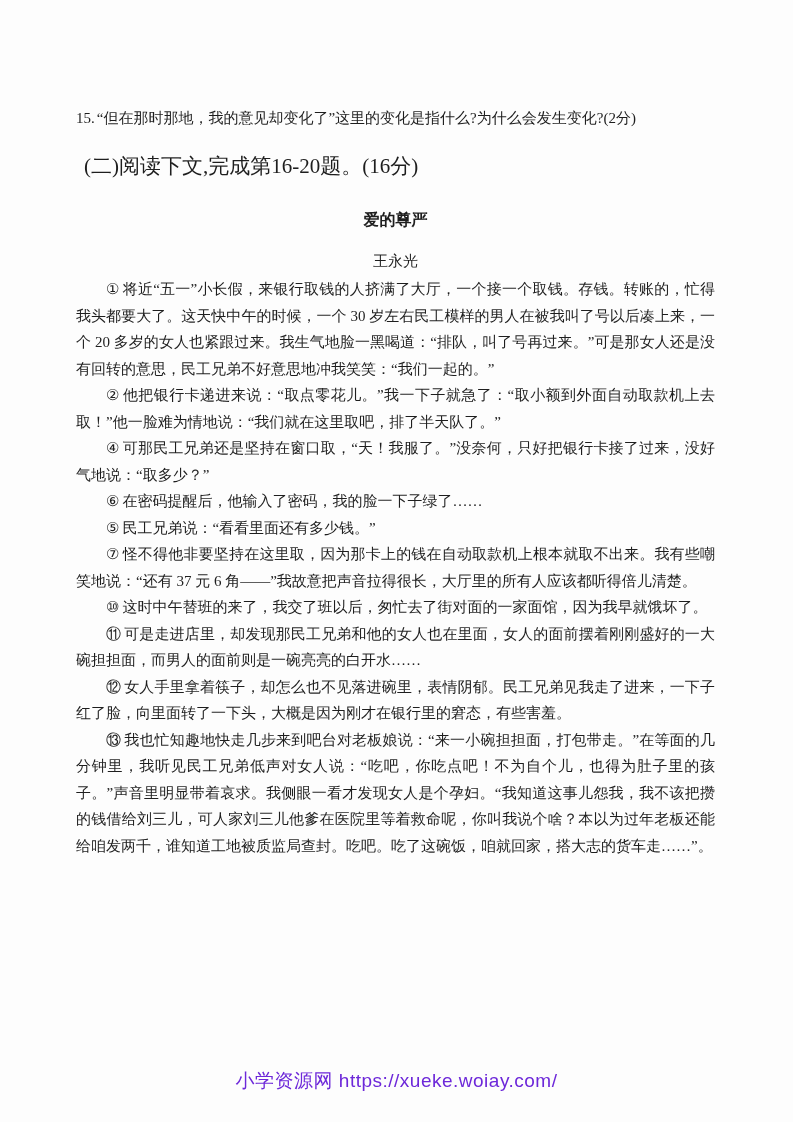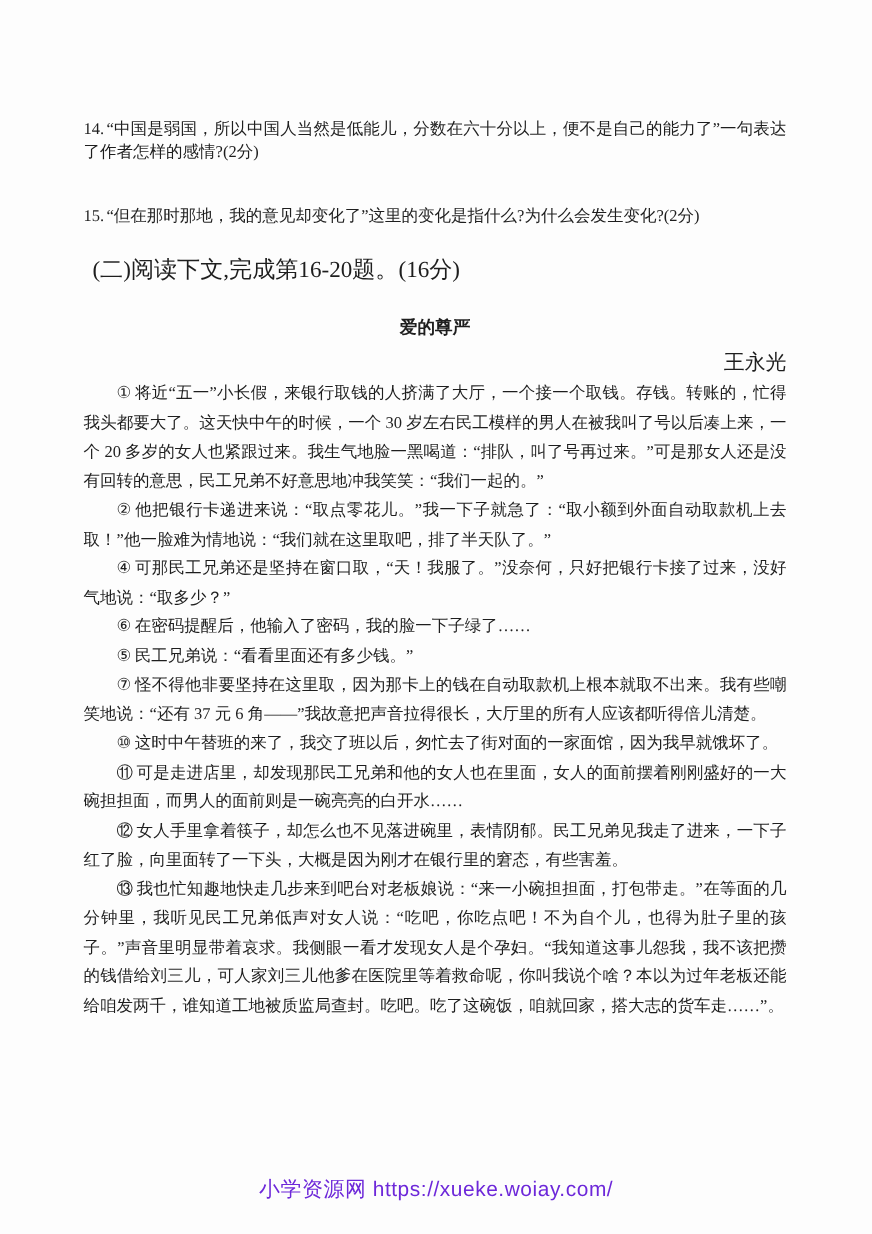--- a/index.html
+++ b/index.html
@@ -29,23 +29,23 @@
     font-size: 21px;
     line-height: 21px;
   }
   .passage-title {
     margin-top: 33px;
     text-align: center;
     font-size: 16px;
     line-height: 20px;
   }
   .passage-author {
-    margin-top: 11px;
-    text-align: right;
-    font-size: 19px;
+    margin-top: 21px;
+    text-align: center;
+    font-size: 15px;
     line-height: 20px;
   }
   .passage-body { margin-top: 5px; }
   .para {
     font-size: 15px;
     line-height: 26.5px;
     text-align: justify;
     text-indent: 2em;
   }
   .marker { margin-right: 3px; }
@@ -64,21 +64,20 @@
     font-size: 19px;
     letter-spacing: 0.5px;
     color: #6d28d9;
   }
 </style>
 </head>
 <body>
 
 <div class="page">
 
-  <p class="question"><span class="q-num">14.</span><span>“中国是弱国，所以中国人当然是低能儿，分数在六十分以上，便不是自己的能力了”一句表达了作者怎样的感情?(2分)</span></p>
 
   <p class="question"><span class="q-num">15.</span><span>“但在那时那地，我的意见却变化了”这里的变化是指什么?为什么会发生变化?(2分)</span></p>
 
   <p class="section-header">(二)阅读下文,完成第16-20题。(16分)</p>
 
   <h1 class="passage-title">爱的尊严</h1>
   <p class="passage-author">王永光</p>
 
   <div class="passage-body">
     <p class="para"><span class="marker">①</span><span class="ptext">将近“五一”小长假，来银行取钱的人挤满了大厅，一个接一个取钱。存钱。转账的，忙得我头都要大了。这天快中午的时候，一个 30 岁左右民工模样的男人在被我叫了号以后凑上来，一个 20 多岁的女人也紧跟过来。我生气地脸一黑喝道：“排队，叫了号再过来。”可是那女人还是没有回转的意思，民工兄弟不好意思地冲我笑笑：“我们一起的。”</span></p>

